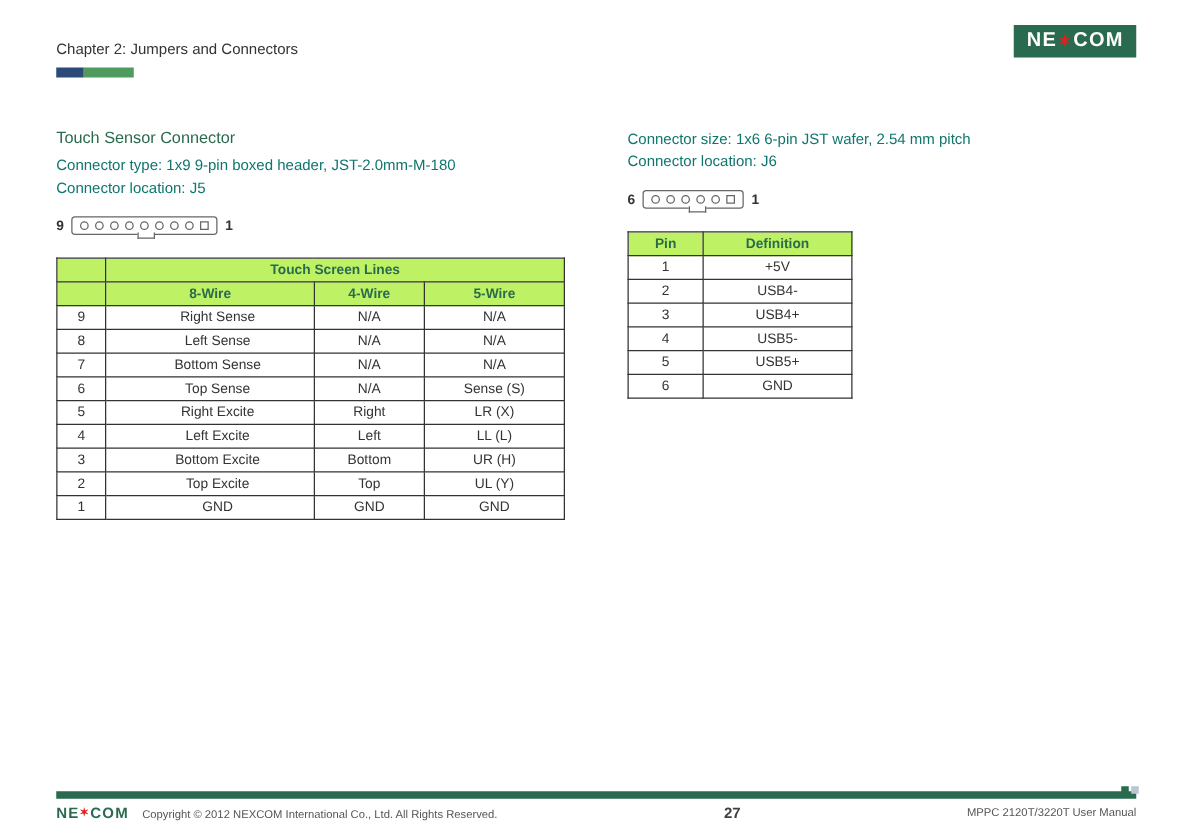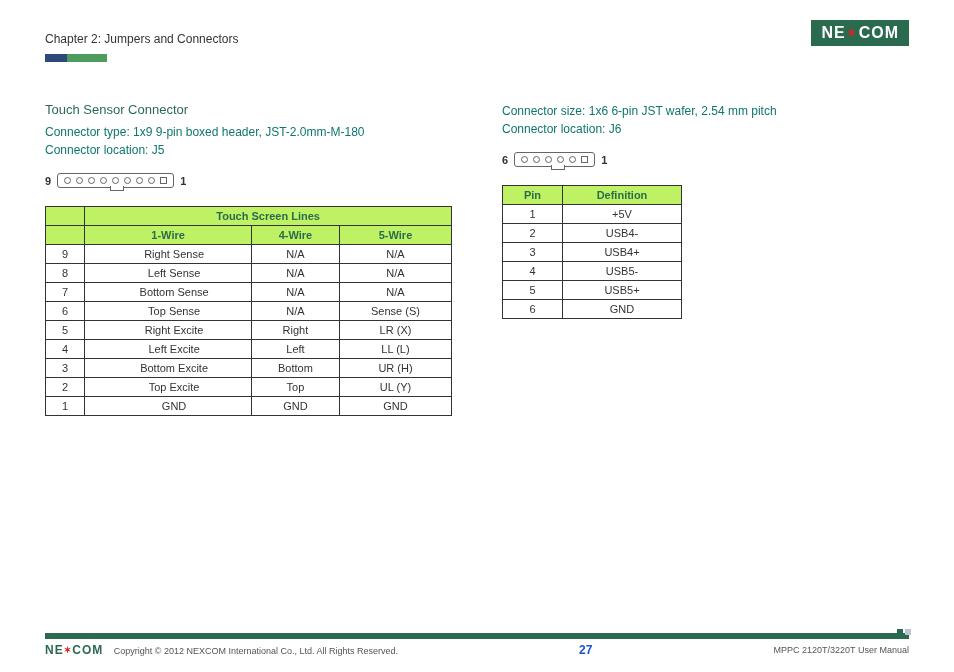--- a/index.html
+++ b/index.html
@@ -108,21 +108,21 @@
   }
   .footer-logo {
     display: inline-flex;
     align-items: center;
     font-weight: bold;
     color: #2a6b4f;
     font-size: 12px;
     letter-spacing: 1px;
     margin-right:8px;
   }
-  .page-num { font-weight: bold; color: #1d4ed8; font-size: 12px; }
+  .page-num { font-weight: bold; color: #404040; font-size: 12px; }
 </style>
 </head>
 <body>
 
 <div class="header-row">
   <div class="chapter-title">Chapter 2: Jumpers and Connectors</div>
   <div class="logo-box">
     <span>NE</span>
       <span class="logo-x">✶</span>
       <span>COM</span>
@@ -160,21 +160,21 @@
     </div>
 
     <table class="tsl">
       <thead>
         <tr>
           <th></th>
           <th colspan="3">Touch Screen Lines</th>
         </tr>
         <tr>
           <th></th>
-          <th>1-Wire</th>
+          <th>8-Wire</th>
           <th>4-Wire</th>
           <th>5-Wire</th>
         </tr>
       </thead>
       <tbody id="touch-body">
           <tr>
             <td>9</td>
             <td>Right Sense</td>
             <td>N/A</td>
             <td>N/A</td>

